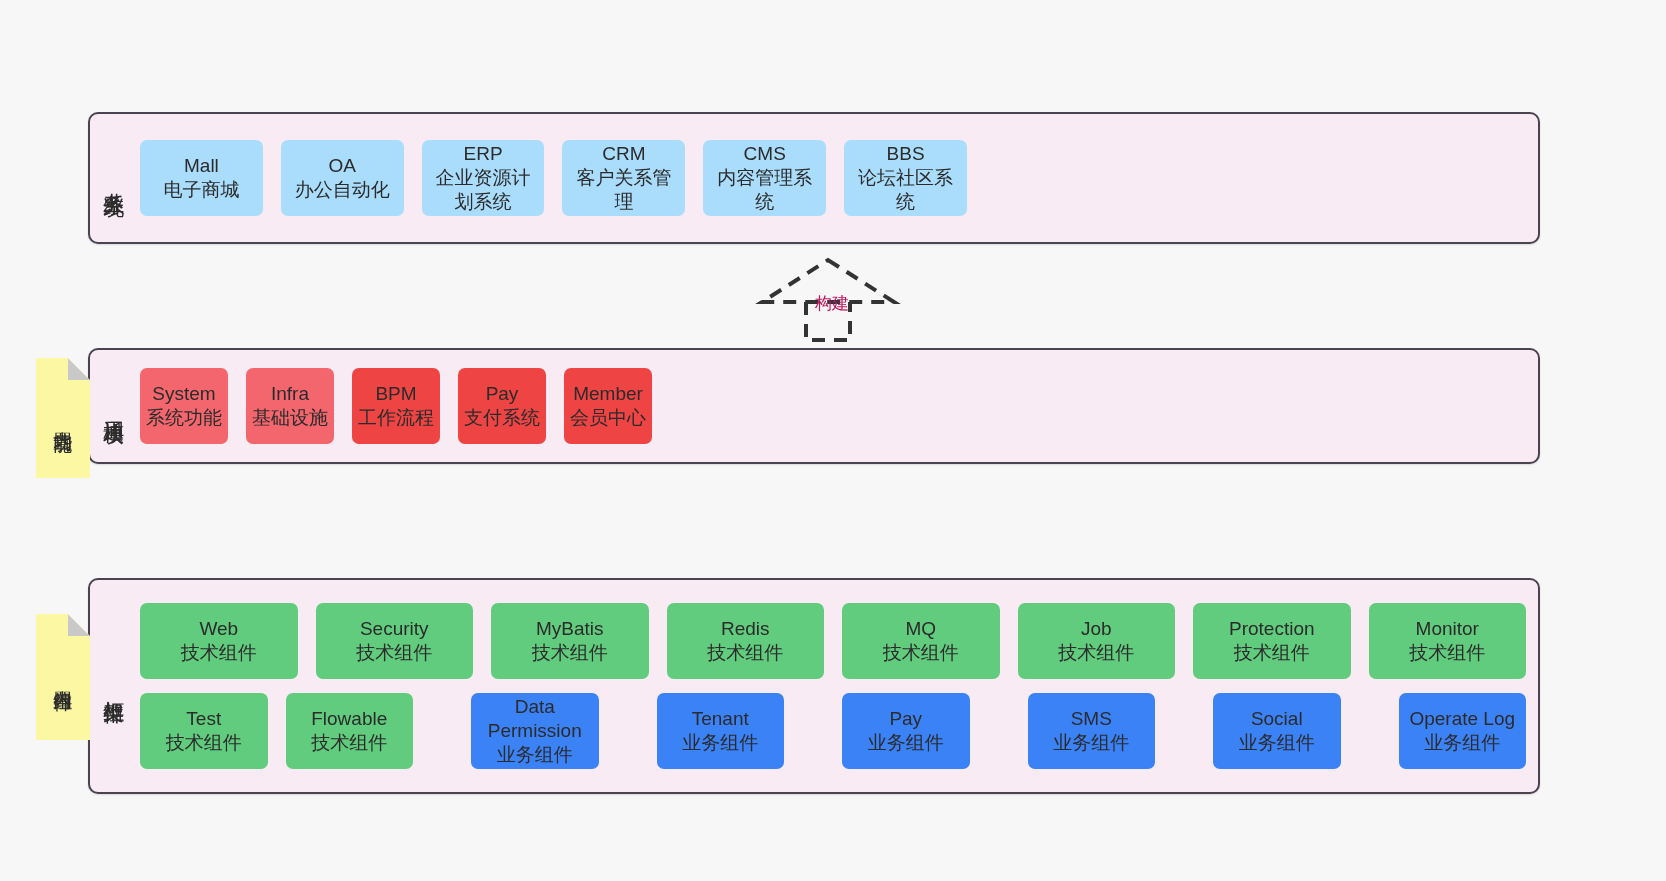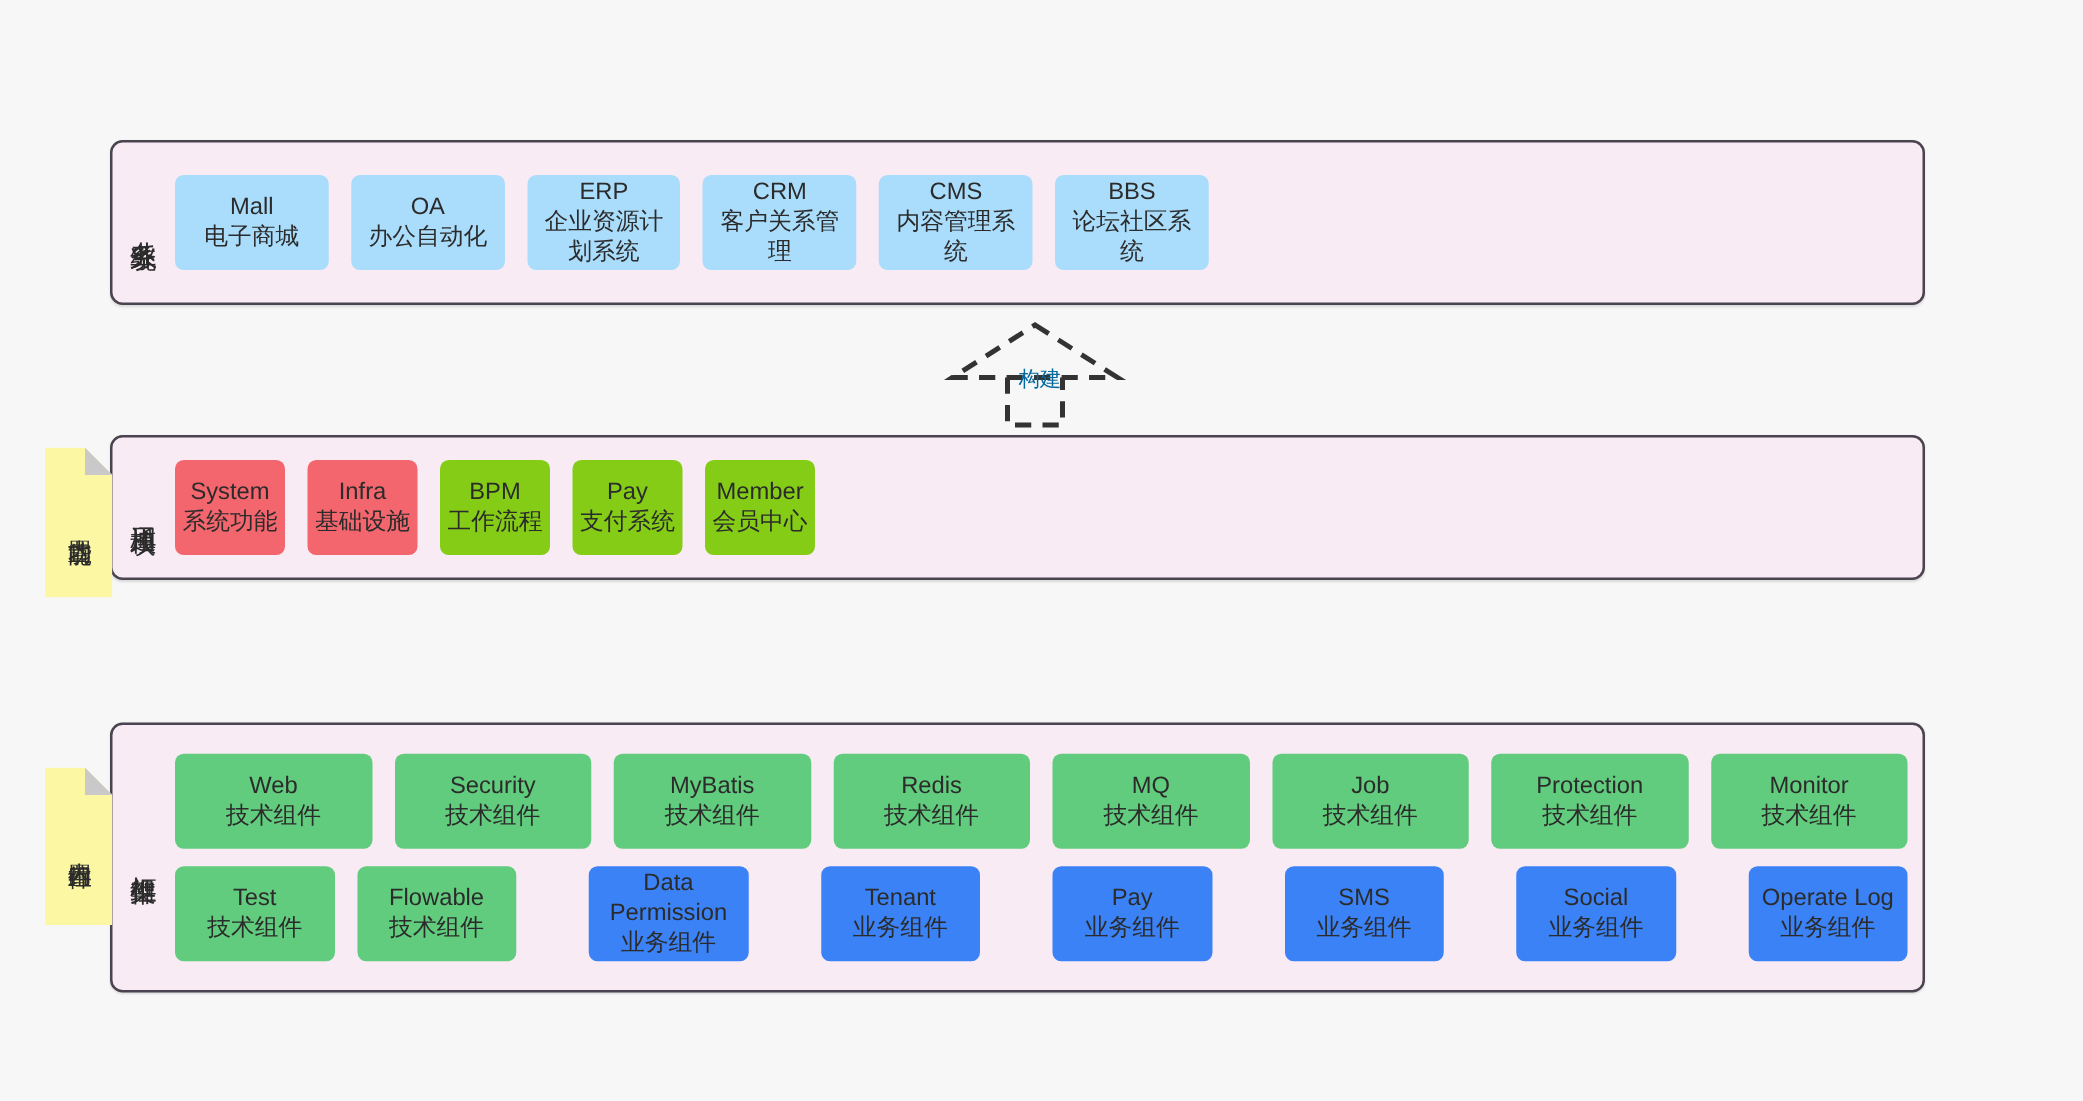--- a/index.html
+++ b/index.html
@@ -71,21 +71,21 @@
     padding: 4px 6px;
     box-sizing: border-box;
     color: #2b2b2b;
   }
   .cell .t1 { display: block; }
   .cell .t2 { display: block; }
 
   
   .c-blue      { background: #aadcfb; }
   .c-red       { background: #f4666e; }
-  .c-pink      { background: #84cc16; }
+  .c-pink      { background: #ef4444; }
   .c-green     { background: #61cc7d; }
   .c-greenlite { background: #3b82f6; margin-left: 40px; }
 
   
   #layer-business { left: 88px;  top: 112px; width: 1452px; height: 132px; }
   #layer-business .layer-body { height: 72px; flex: none; margin: auto 0; }
   #layer-business .cell { height: 76px; }
 
   #layer-common   { left: 88px;  top: 348px; width: 1452px; height: 116px; }
   #layer-common .layer-body { height: 76px; flex: none; margin: auto 0; }
@@ -125,21 +125,21 @@
   #note-builtin-comp { left: 36px; top: 614px; width: 54px; height: 126px; }
 
   
   .uml-arrow {
     position: absolute;
   }
   .uml-arrow svg { display: block; overflow: visible; }
   .uml-label {
     position: absolute;
     font-size: 17px;
-    color: #0369a1;
+    color: #be185d;
     background: transparent;
     white-space: nowrap;
     user-select: none;
   }
   #arrow-build   { left: 758px; top: 256px; width: 140px; height: 86px; }
   #arrow-build .uml-label   { left: 57px; top: 36px; }
   #arrow-impl    { left: 772px; top: 490px; width: 140px; height: 86px; }
   #arrow-impl .uml-label    { left: 57px; top: 36px; }
 </style>
 </head>

